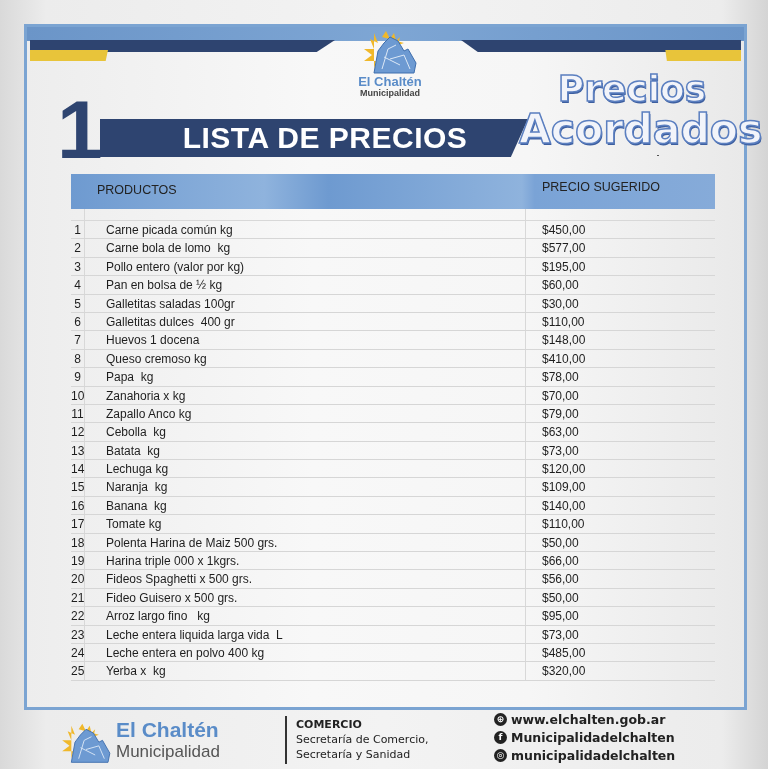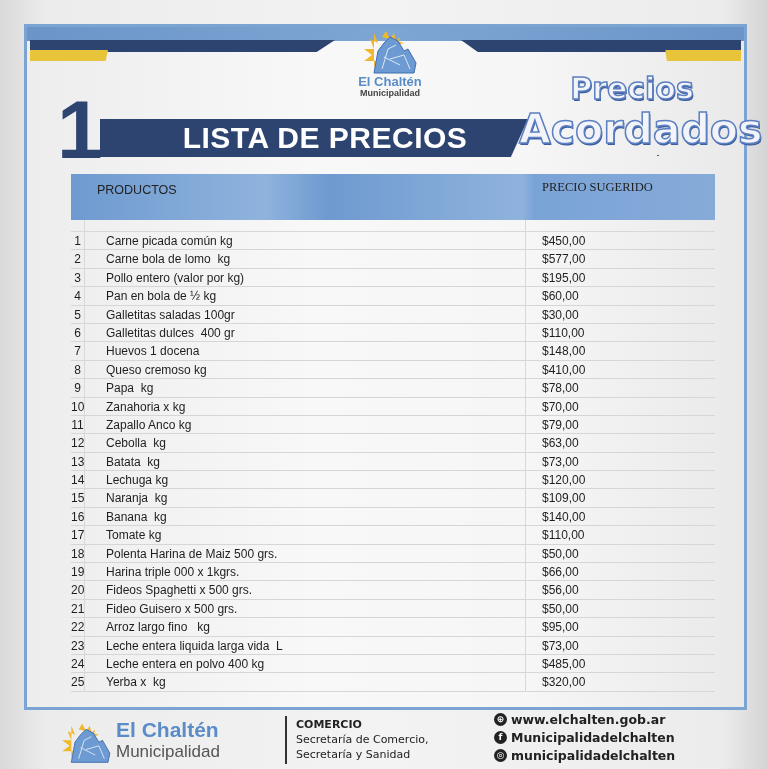--- a/index.html
+++ b/index.html
@@ -64,33 +64,33 @@
       color: #fff; font-weight: bold; font-size: 30px;
       padding-left: 22px; line-height: 38px; letter-spacing: 0.5px; text-align: center;
     }
     .promo {
       position: absolute; left: 500px; top: 42px; width: 210px; text-align: center;
       font-family: "DejaVu Sans", sans-serif; font-weight: bold;
       color: #f2f4fa;
       -webkit-text-stroke: 1.5px #5b7fc0;
       text-shadow: 1px 2px 0 #3d5fa0;
     }
-    .promo .l1 { font-size: 30px; line-height: 40px; }
+    .promo .l1 { font-size: 36px; line-height: 40px; }
     .promo .l2 { font-size: 41px; line-height: 40px; margin-left: -8px; }
     .promo .dot { position:absolute; left: 130px; top: 86px; width: 2px; height: 1px; background:#555; }
     .table-wrap {
       position: absolute; left: 44px; top: 147px; width: 644px;
     }
     .thead {
-      display: flex; height: 46px;
+      display: flex; height: 35px;
       background: linear-gradient(90deg, #6e9ad0 0%, #8fb3dd 30%, #6e9ad0 40%, #8fb3dd 70%, #7aa3d6 72%, #86abd9 100%);
       color: #222; font-size: 12.5px;
     }
     .thead .c-prod { width: 455px; padding-left: 26px; line-height: 32px; }
-    .thead .c-price { flex: 1; padding-left: 16px; line-height: 26px; font-family: Liberation Serif, serif; }
+    .thead .c-price { flex: 1; padding-left: 16px; line-height: 26px; }
     .spacer-row { display:flex; height: 12px; border-bottom: 1px solid #d8d8d8; }
     .spacer-row .n { width: 14px; border-right: 1px solid #d8d8d8; }
     .spacer-row .p { width: 441px; border-right: 1px solid #d8d8d8; }
     .row {
       display: flex; height: 18.4px; border-bottom: 1px solid #d6d6d6;
       font-size: 12px; color: #1e1e1e; line-height: 18px;
     }
     .row .n { width: 14px; padding-left: 0; text-align: center; border-right: 1px solid #d8d8d8; }
     .row .p { width: 441px; padding-left: 21px; border-right: 1px solid #d8d8d8; white-space: pre; }
     .row .v { flex: 1; padding-left: 16px; }
@@ -165,21 +165,21 @@
           <div class="p">Carne bola de lomo  kg</div>
           <div class="v">$577,00</div>
         </div>
         <div class="row">
           <div class="n">3</div>
           <div class="p">Pollo entero (valor por kg)</div>
           <div class="v">$195,00</div>
         </div>
         <div class="row">
           <div class="n">4</div>
-          <div class="p">Pan en bola de ½ kg</div>
+          <div class="p">Pan en bolsa de ½ kg</div>
           <div class="v">$60,00</div>
         </div>
         <div class="row">
           <div class="n">5</div>
           <div class="p">Galletitas saladas 100gr</div>
           <div class="v">$30,00</div>
         </div>
         <div class="row">
           <div class="n">6</div>
           <div class="p">Galletitas dulces  400 gr</div>

